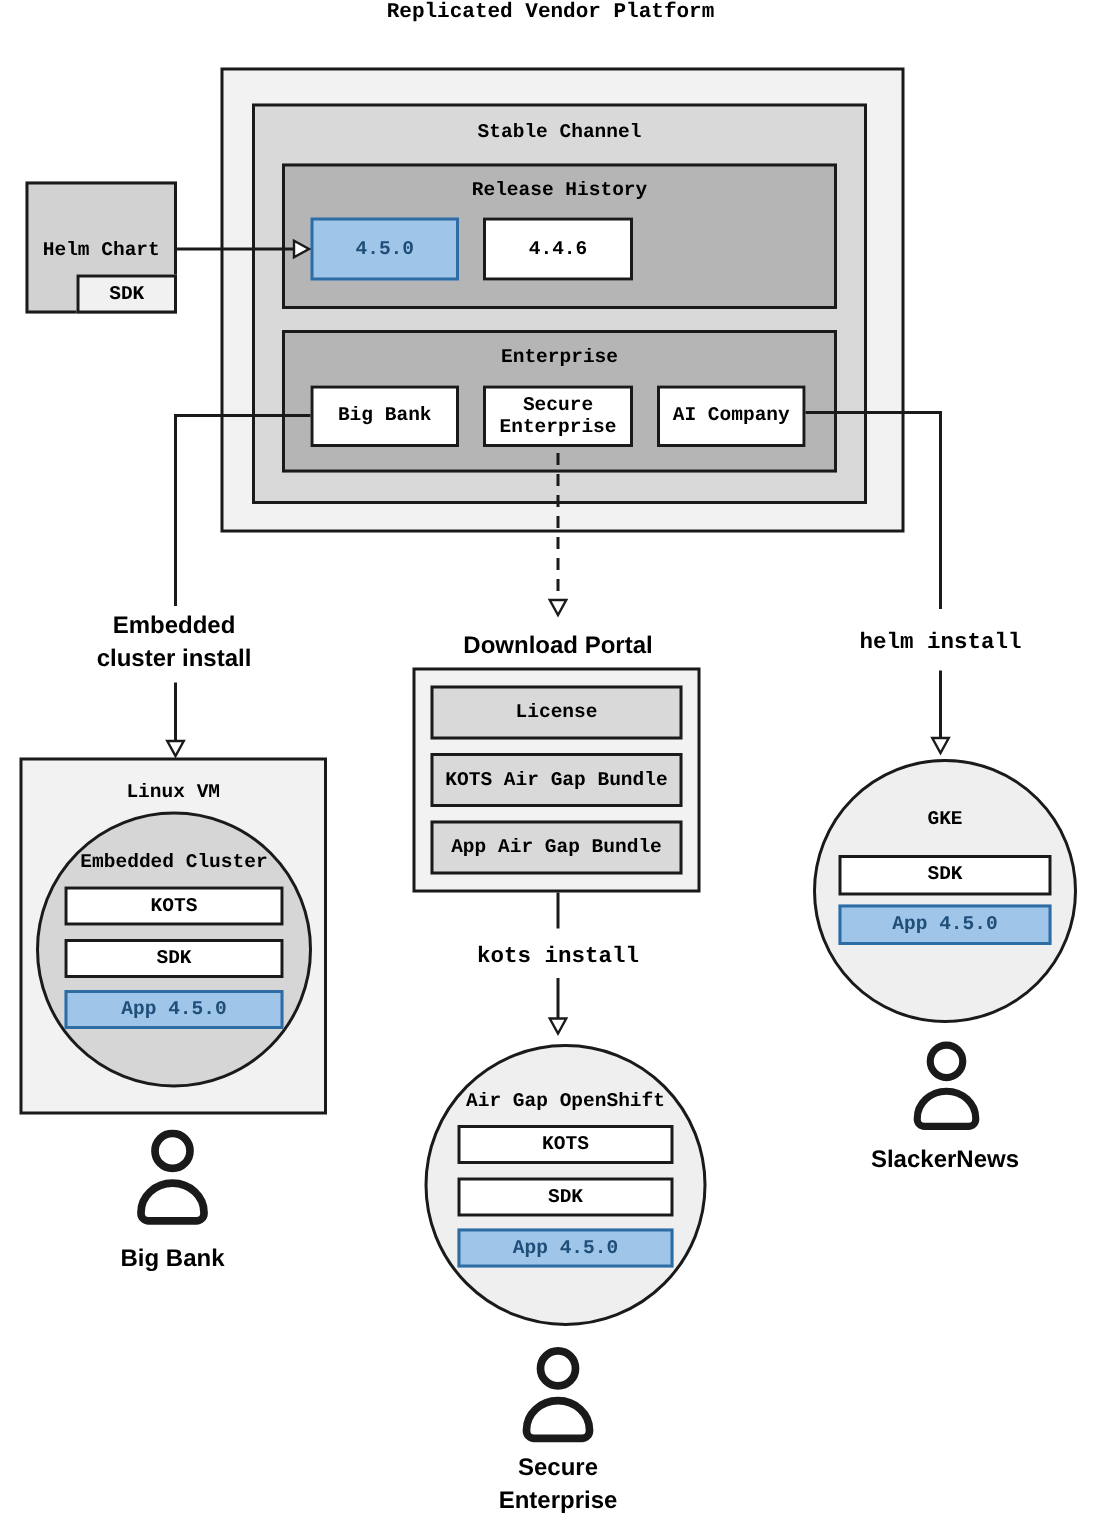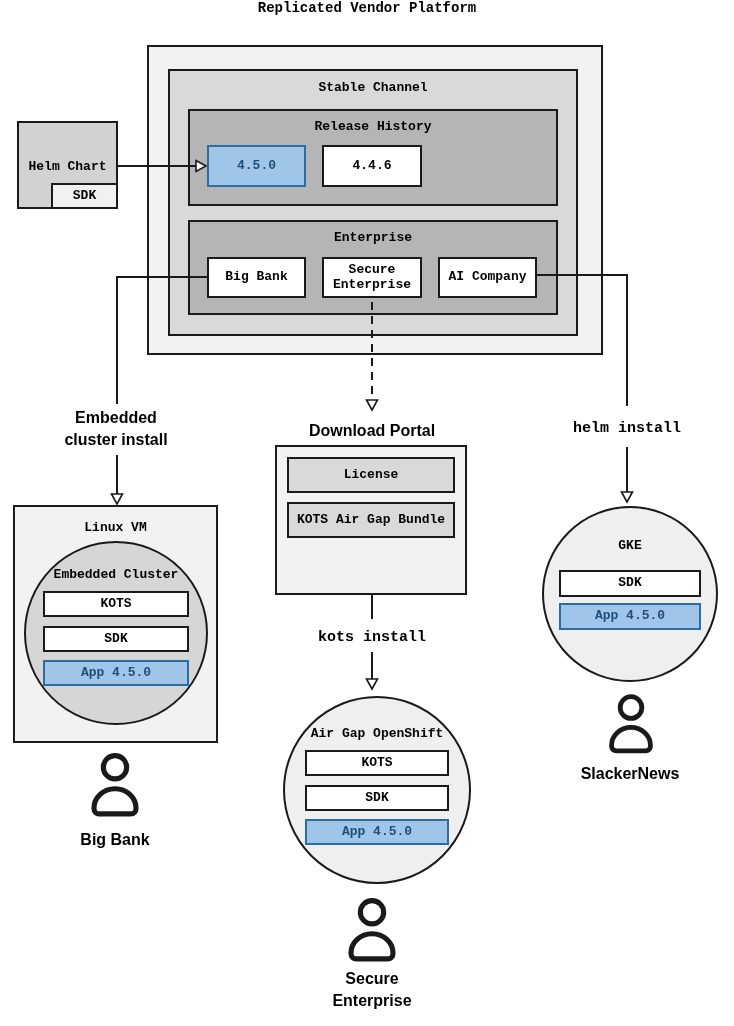--- a/index.html
+++ b/index.html
@@ -54,20 +54,21 @@
   <div class="abs box cell" style="left:51px;top:183px;width:67px;height:26px;background:#f1f1f1;">SDK</div>
 
   <div class="edge-label" style="left:47px;top:407px;width:138px;">Embedded cluster install</div>
   <div class="edge-label" style="left:302px;top:420px;width:140px;">Download Portal</div>
   <div class="edge-label mono" style="left:547px;top:419px;width:160px;">helm install</div>
   <div class="edge-label mono" style="left:302px;top:628px;width:140px;">kots install</div>
 
   <div class="abs box fill-light" style="left:275px;top:445px;width:192px;height:150px;"></div>
   <div class="abs box fill-mid cell" style="left:287px;top:457px;width:168px;height:36px;">License</div>
   <div class="abs box fill-mid cell" style="left:287px;top:502px;width:168px;height:36px;">KOTS Air Gap Bundle</div>
+  <div class="abs box fill-mid cell" style="left:287px;top:547px;width:168px;height:36px;">App Air Gap Bundle</div>
 
   <div class="abs box fill-light" style="left:13px;top:505px;width:205px;height:238px;">
     <div class="heading" style="top:13px;">Linux VM</div>
   </div>
   <div class="abs circle fill-circle" style="left:24px;top:541px;width:184px;height:184px;"></div>
   <div class="heading abs" style="left:26px;top:567px;width:180px;">Embedded Cluster</div>
   <div class="abs box white cell" style="left:43px;top:591px;width:146px;height:26px;">KOTS</div>
   <div class="abs box white cell" style="left:43px;top:626px;width:146px;height:26px;">SDK</div>
   <div class="abs box blue cell" style="left: 43px; top: 660px; width: 146px; height: 26px; background: rgb(159, 197, 232); border-color: rgb(46, 109, 164); color: rgb(31, 78, 121);">App 4.5.0</div>
 

